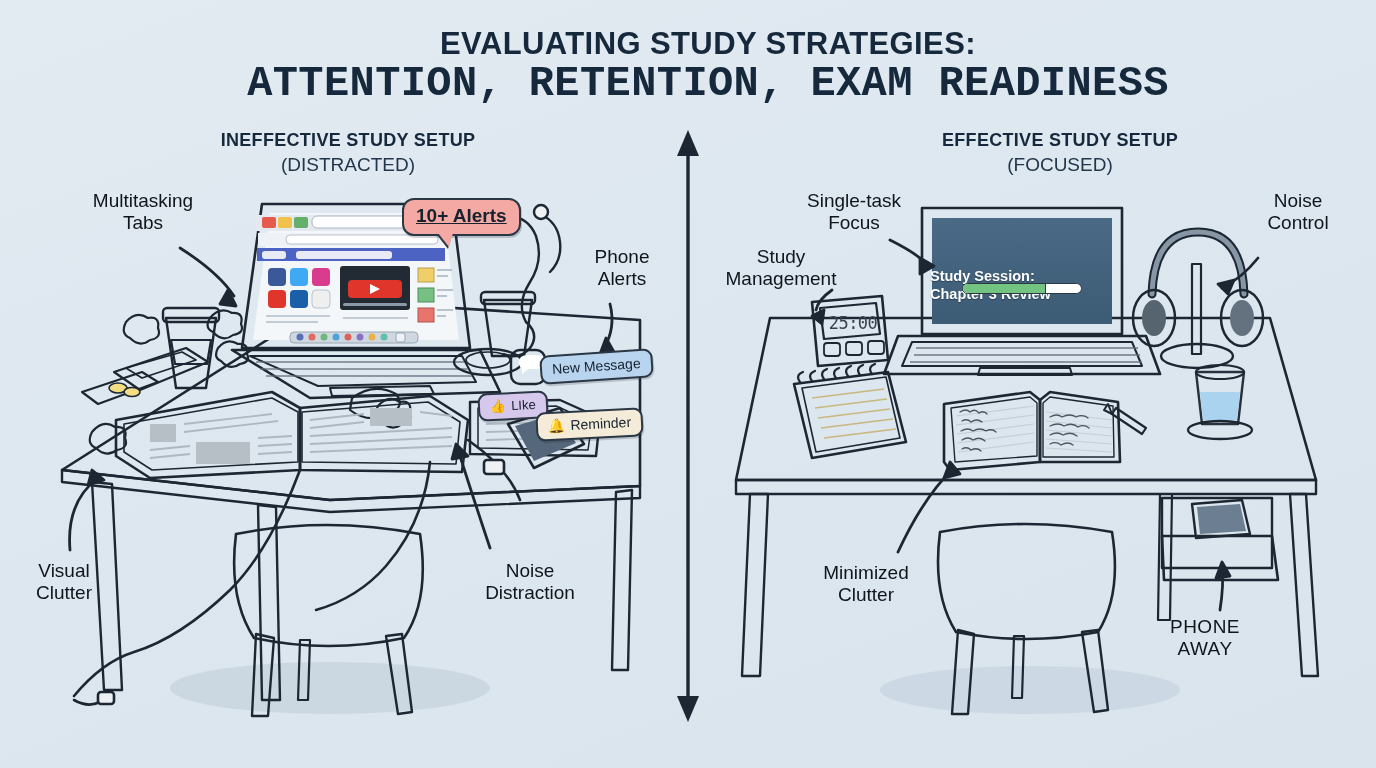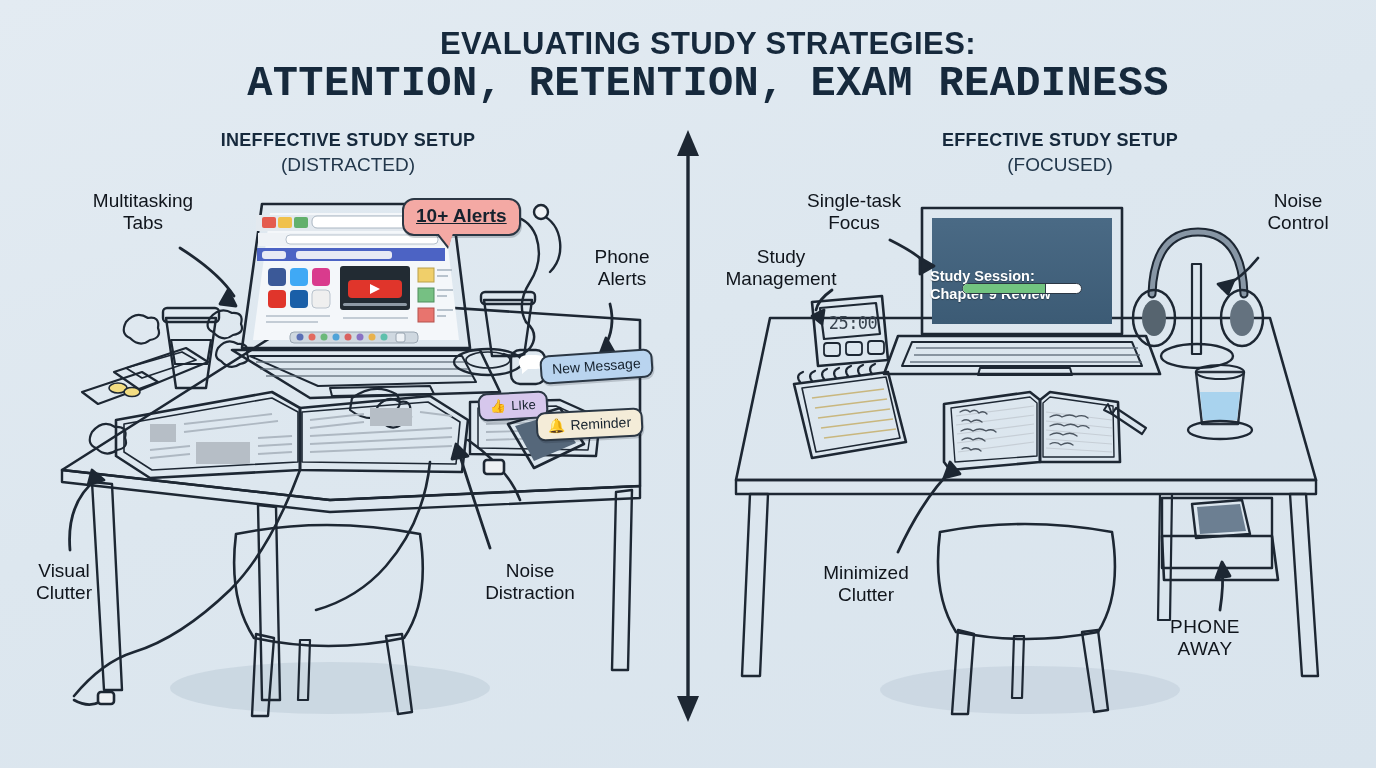--- a/index.html
+++ b/index.html
@@ -535,21 +535,21 @@
 Management</div>
   <div class="lbl" style="left:1238px; top:190px; width:120px;">Noise
 Control</div>
   <div class="lbl" style="left:790px; top:562px; width:152px;">Minimized
 Clutter</div>
   <div class="lbl caps" style="left:1142px; top:616px; width:126px;">PHONE
 AWAY</div>
 
   <div class="screen-text">
     <div>Study Session:</div>
-    <div>Chapter 9 Review</div>
+    <div>Chapter 3 Review</div>
   </div>
   <div class="progress-outer">
     <div class="progress-fill" id="progress-fill" style="width: 70%;"></div>
   </div>
 
   <div class="timer-digits">25:00</div>
 
 </div>
 
 </body></html>

